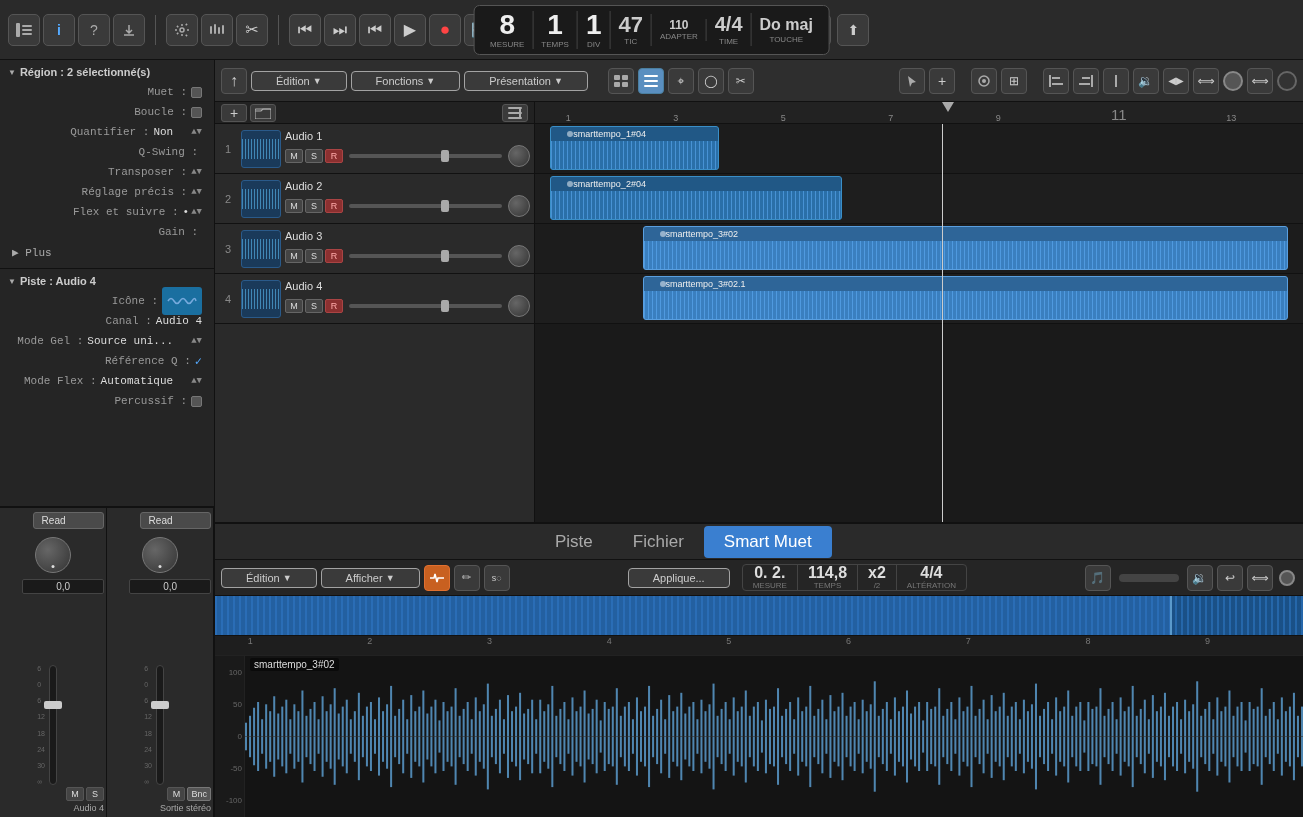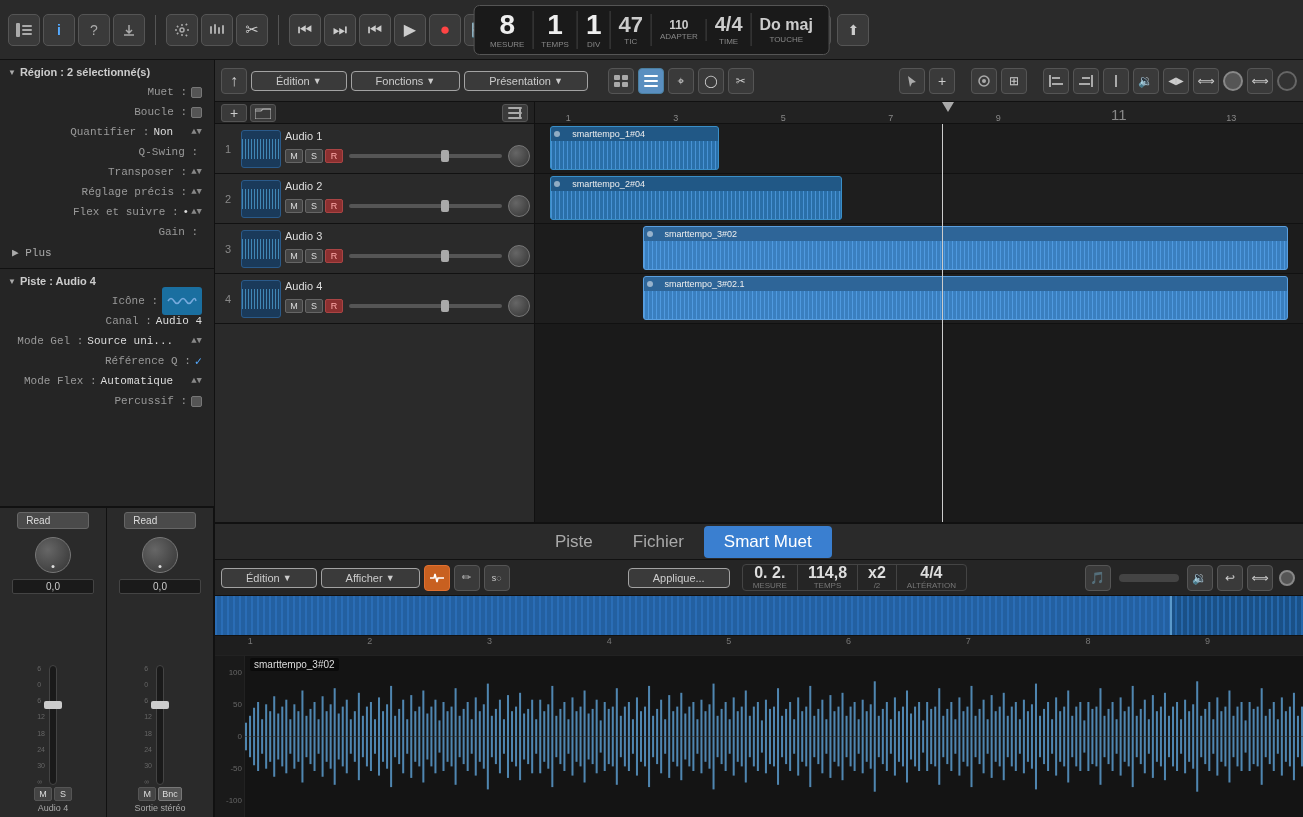--- a/index.html
+++ b/index.html
@@ -163,21 +163,21 @@
     }
     .read-row {
       display: flex; gap: 0;
       height: 100%;
     }
     .read-channel {
       flex: 1;
       background: #2a2a2a;
       border-right: 1px solid #111;
       display: flex; flex-direction: column;
-      align-items: center;
+      align-items: flex-end;
       padding: 4px 2px;
     }
     .read-btn {
       background: #4a4a4a;
       border: 1px solid #666;
       border-radius: 3px;
       color: #ddd;
       font-size: 10px;
       padding: 2px 8px;
       cursor: pointer;
@@ -458,23 +458,23 @@
       border: 1px solid #3a8fc8;
     }
     .clip-light-blue {
       background: #3a7fbf;
       border: 1px solid #5a9fdf;
     }
     .clip-header {
       height: 14px;
       background: rgba(0,0,0,0.2);
       display: flex; align-items: center;
-      padding: 0 3px;
+      padding: 0 16px;
       font-size: 9px; color: #eee;
-      gap: 12px;
+      gap: 0;
     }
     .clip-dot {
       width: 6px; height: 6px;
       border-radius: 50%;
       background: rgba(255,255,255,0.5);
       flex-shrink: 0;
     }
     .clip-body {
       position: absolute;
       top: 14px; left: 0; right: 0; bottom: 0;

